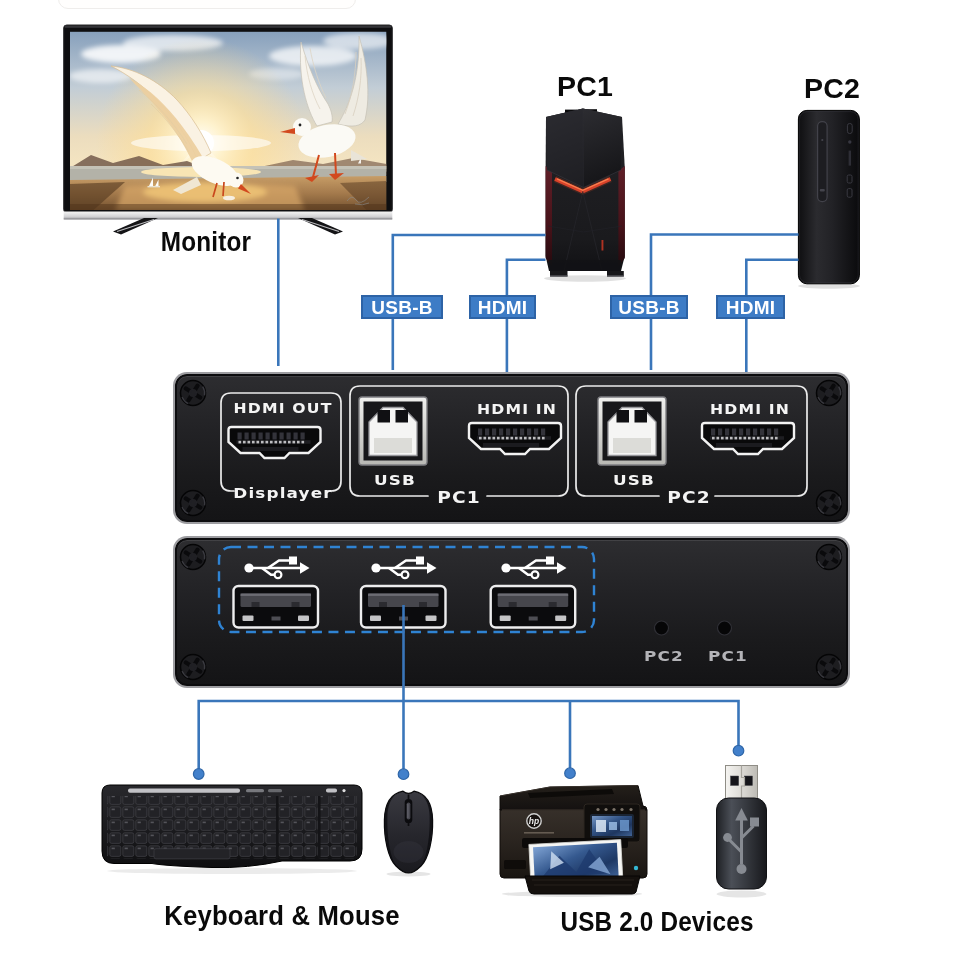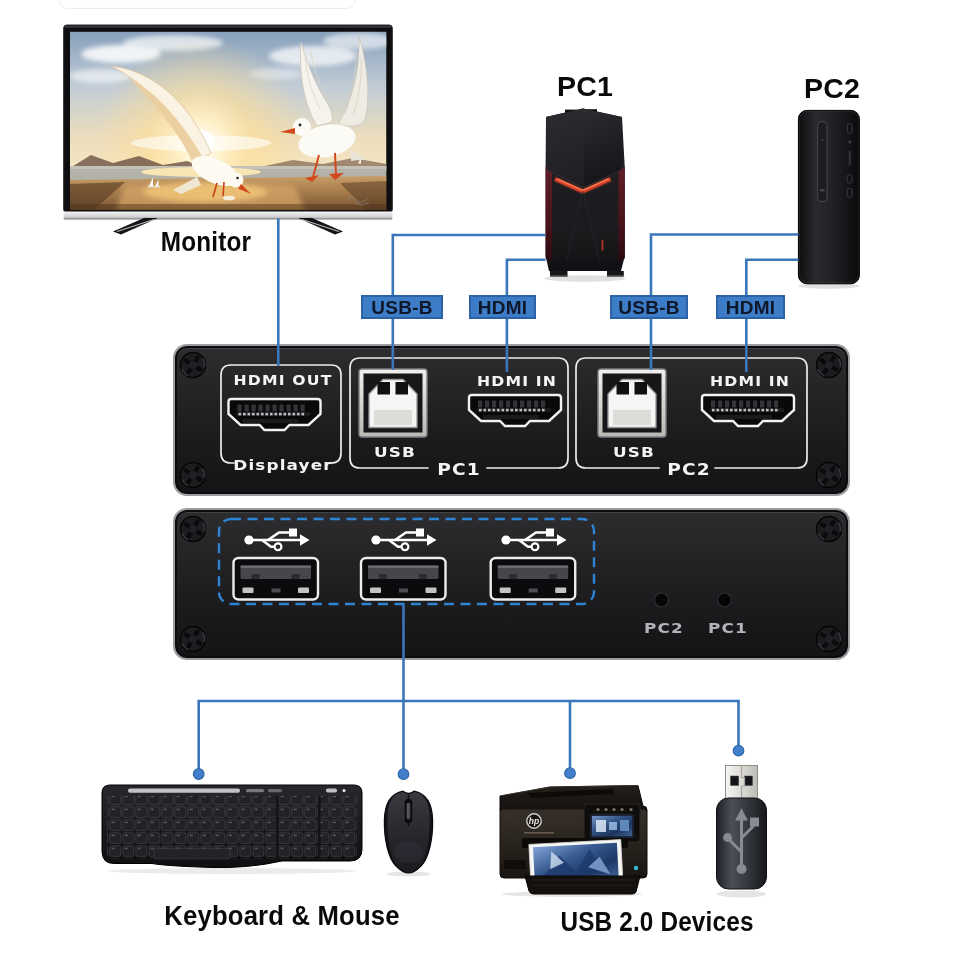--- a/index.html
+++ b/index.html
@@ -5,31 +5,31 @@
 <style>
   html,body{margin:0;padding:0;background:#fff;}
   #stage{position:relative;width:960px;height:960px;background:#fff;overflow:hidden;
          font-family:"Liberation Sans",sans-serif;}
   svg{display:block}
   
   .device{position:absolute;z-index:2;}
   .panel{position:absolute;z-index:3;left:175px;width:673px;height:148px;box-sizing:border-box;
          border-radius:12px;border:2px solid #0c0c0e;
          background:linear-gradient(180deg,#2d2d30 0%,#222225 38%,#1a1a1c 70%,#141416 100%);
-         box-shadow:0 0 0 2px #9d9da1, inset 0 1px 0 rgba(255,255,255,.10);}
+         box-shadow:0 0 0 2px #9d9da1, inset 0 1px 0 rgba(255,255,255,.10);margin-top:28px;}
   #rear-panel{top:346px;}
   #front-panel{top:510px;}
   .panel > svg{position:absolute;left:-2px;top:-2px;}
   .netlayer{position:absolute;left:0;top:0;z-index:5;pointer-events:none;}
   .net-line{fill:none;stroke:var(--line);stroke-width:2.6px;}
   .net-dot{fill:var(--dot);stroke:var(--dot-border);stroke-width:1.2px;}
   
   .tag{position:absolute;z-index:6;height:24px;box-sizing:border-box;
        background:var(--tag-bg);border:2px solid var(--tag-border);
-       color:#0f172a;font:700 19px/1 "Liberation Sans",sans-serif;letter-spacing:.3px;
+       color:#ffffff;font:700 19px/1 "Liberation Sans",sans-serif;letter-spacing:.3px;
        display:flex;align-items:center;justify-content:center;}
   #tag-pc1-usb{left:361px;top:295px;width:82px;}
   #tag-pc1-hdmi{left:469px;top:295px;width:67px;}
   #tag-pc2-usb{left:610px;top:295px;width:78px;}
   #tag-pc2-hdmi{left:716px;top:295px;width:69px;}
   
   .biglabel{position:absolute;z-index:4;transform:translateX(-50%);color:#0a0a0a;
             font:700 27px/1.15 "Liberation Sans",sans-serif;white-space:nowrap;letter-spacing:.2px;}
   #label-monitor{left:206px;top:227px;transform:translateX(-50%) scaleX(.9);}
   #label-pc1{left:585px;top:70px;font-size:28.5px;}

